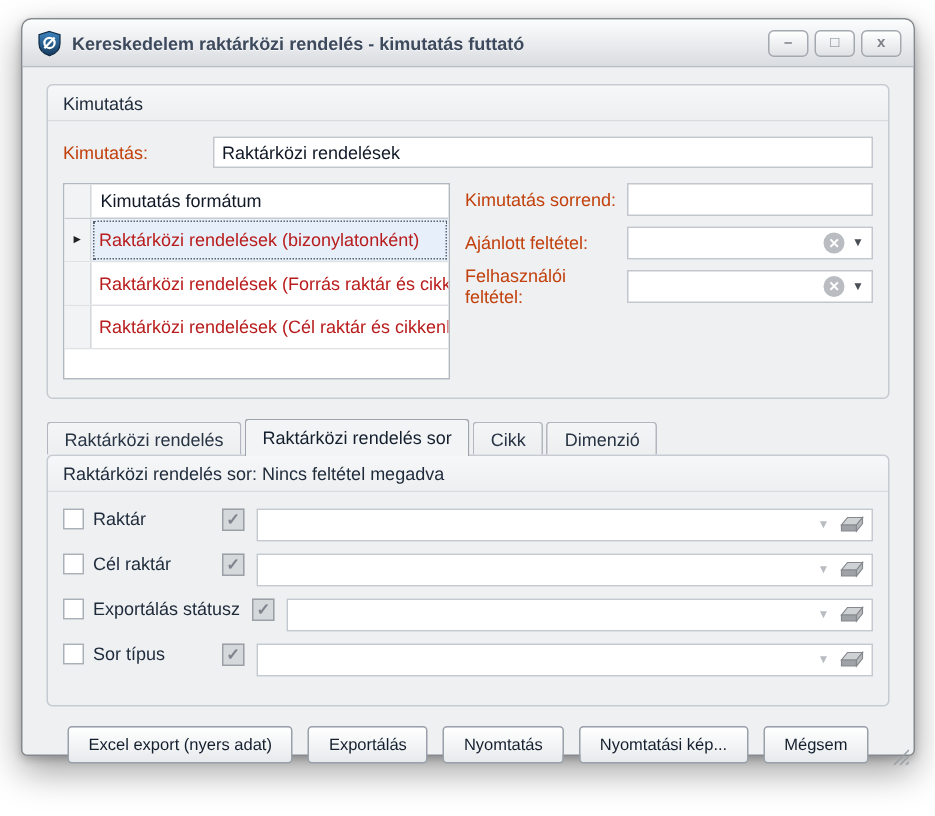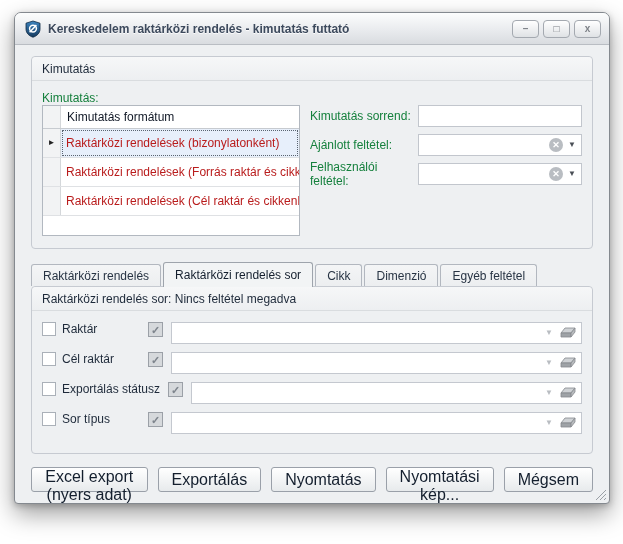--- a/index.html
+++ b/index.html
@@ -38,27 +38,27 @@
   .groupbox { border:1px solid #c6cad1; border-radius:4px; background:#eef0f2; }
   .gb-header {
     padding:5px 10px 4px 10px; color:#1e2a3a;
     background:linear-gradient(#f6f7f8,#edeff1);
     border-bottom:1px solid #d9dcdf; border-radius:4px 4px 0 0;
   }
 
   
   .report-content { padding:10px 10px 12px 10px; }
   .report-row { display:flex; align-items:center; }
-  .field-label { color:#15803d; }
+  .field-label { color:#c2410c; }
   .report-row .field-label { width:100px; flex:0 0 100px; }
   .text-input {
     height:21px; border:1px solid #c2c6cd; background:#ffffff; color:#101826;
     font-family:"Liberation Sans",sans-serif; font-size:12px; padding:0 5px; width:100%;
   }
-  .split { display:flex; }
+  .split { display:flex; margin-top:10px; }
 
   
   .grid { width:258px; flex:0 0 258px; height:131px; border:1px solid #b2b8c0; background:#ffffff;
           display:flex; flex-direction:column; overflow:hidden; }
   .grid-header { display:flex; height:23px; flex:0 0 23px; border-bottom:1px solid #c7cbd0; background:#ffffff; }
   .grid-header .hdr { padding:4px 6px 0 6px; color:#101826; }
   .ind { width:18px; flex:0 0 18px; background:#f2f3f4; border-right:1px solid #d4d7da;
          display:flex; align-items:center; justify-content:center; }
   .grid-row { display:flex; height:29px; flex:0 0 29px; border-bottom:1px solid #dfe1e4; background:#ffffff; }
   .grid-row .cell { flex:1 1 auto; padding:7px 4px 0 5px; white-space:nowrap; overflow:hidden; color:#b91c1c; }
@@ -102,21 +102,21 @@
                  flex:0 0 15px; margin-right:8px; }
   .f-combo { flex:1 1 auto; height:22px; border:1px solid #c4c8cf; background:#ffffff;
              display:flex; align-items:center; justify-content:flex-end; padding:0 4px; gap:6px; }
   .eraser { width:18px; height:13px; display:inline-flex; }
 
   
   .button-row { display:flex; justify-content:center; gap:10px; margin-top:13px; }
   .btn {
     height:25px; padding:0 13px; border:1px solid #9aa0a9; border-radius:3px;
     background:linear-gradient(#ffffff,#e7eaec); color:#141f2e;
-    font-family:"Liberation Sans",sans-serif; font-size:16px; cursor:default;
+    font-family:"Liberation Sans",sans-serif; font-size:11px; cursor:default;
   }
 
   
   .statusbar { flex:1 1 auto; position:relative; }
   .grip { position:absolute; right:3px; bottom:3px; width:13px; height:13px; }
 </style>
 </head>
 <body>
 
 <div class="page">
@@ -144,20 +144,21 @@
       </span>
     </div>
 
     <div class="body">
 
       <div class="groupbox">
         <div class="gb-header">Kimutatás</div>
         <div class="report-content">
           <div class="report-row">
             <span class="field-label">Kimutatás:</span>
+            <input class="text-input" readonly="" value="Raktárközi rendelések" style="">
           </div>
 
           <div class="split">
 
             <div class="grid">
               <div class="grid-header">
                 <div class="ind"></div>
                 <div class="hdr">Kimutatás formátum</div>
               </div>
               <div class="grid-row selected">
@@ -205,21 +206,20 @@
             </div>
           </div>
         </div>
       </div>
 
       <div class="tabs">
         <div class="tab">Raktárközi rendelés</div>
         <div class="tab active">Raktárközi rendelés sor</div>
         <div class="tab">Cikk</div>
         <div class="tab">Dimenzió</div>
-        <div class="tab">Egyéb feltétel</div>
       </div>
 
       <div class="groupbox tab-panel">
         <div class="gb-header">Raktárközi rendelés sor: Nincs feltétel megadva</div>
         <div class="filters">
 
           <div class="f-row">
             <span class="cb"></span>
             <span class="f-label">Raktár</span>
             <span class="cb-disabled">✓</span>

